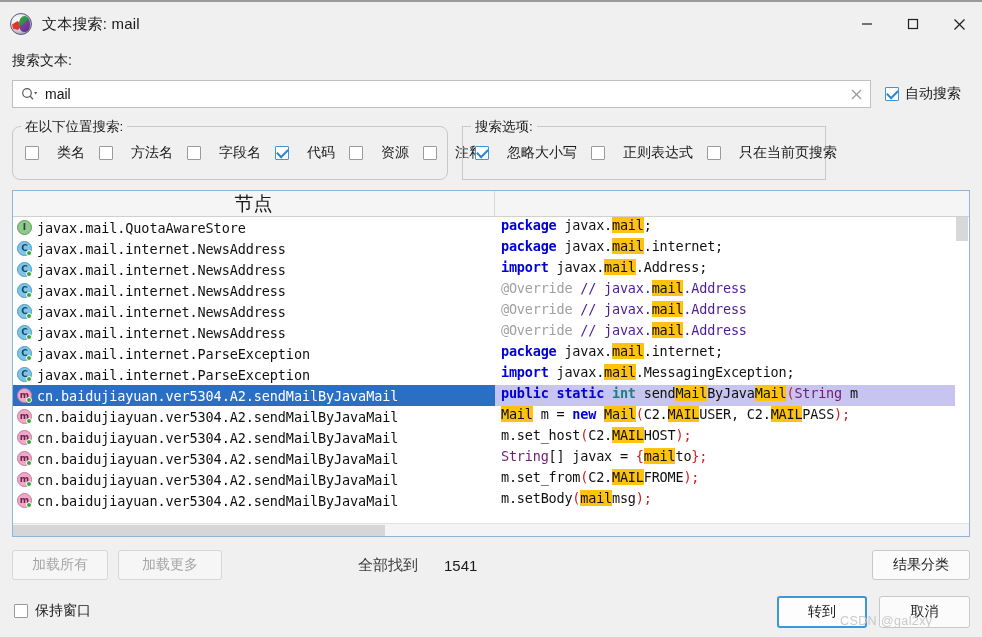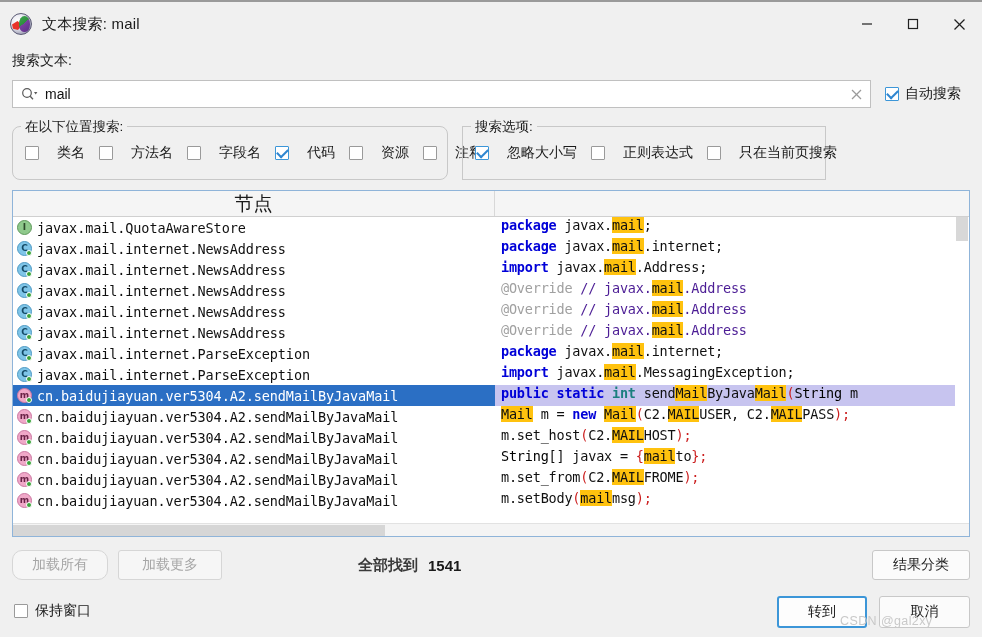--- a/index.html
+++ b/index.html
@@ -220,21 +220,21 @@
     font-family: "DejaVu Sans Mono", "Liberation Mono", monospace;
     font-size: 13.5px;
     letter-spacing: -0.2px;
     white-space: pre;
     color: #101010;
   }
   .kw   { color: #0000d8; font-weight: bold; }
   .kw2  { color: #1a7f7f; font-weight: bold; }
   .cmt  { color: #4c1d95; }
   .anno { color: #a0a0a0; }
-  .typ  { color: #000000; }
+  .typ  { color: #701a75; }
   .pun  { color: #cc1f1f; }
   .hl   { background: #ffc20e; color: #101010; }
 
   
   .vscroll {
     position: absolute; right: 0; top: 0;
     width: 14px; height: 321px;
     background: #ffffff;
   }
   .vscroll .thumb {
@@ -262,27 +262,27 @@
     border-radius: 3px;
     font-size: 14px;
     color: #1a1a1a;
     display: inline-flex; align-items: center; justify-content: center;
     position: absolute;
     white-space: nowrap;
   }
   .btn.disabled { color: #a6a6a6; background: #f6f6f6; border-color: #d6d6d6; }
   .btn.primary { border: 2px solid #3c96d8; background: #fdfdfd; }
 
-  #btn-load-all  { left: 12px;  top: 548px; width: 96px; border-radius: 10px; }
+  #btn-load-all  { left: 12px;  top: 548px; width: 96px; }
   #btn-load-more { left: 118px; top: 548px; width: 104px; }
   #btn-stop      { left: 242px; top: 548px; width: 94px; }
   #found-label {
     position: absolute; left: 358px; top: 548px; height: 30px;
-    display: flex; align-items: center; gap: 10px;
-    font-size: 15px; color: #3a3a3a; font-weight: bold;
+    display: flex; align-items: center; gap: 26px;
+    font-size: 15px; color: #3a3a3a;
   }
   #found-count { font-size: 15px; color: #1a1a1a; }
 
   #btn-classify { left: 872px; top: 548px; width: 98px; }
   #btn-goto     { left: 777px; top: 594px; width: 90px; height: 32px; }
   #btn-cancel   { left: 879px; top: 594px; width: 91px; height: 32px; }
 
   #keep-window {
     position: absolute; left: 14px; top: 600px;
     display: flex; align-items: center; gap: 7px;

